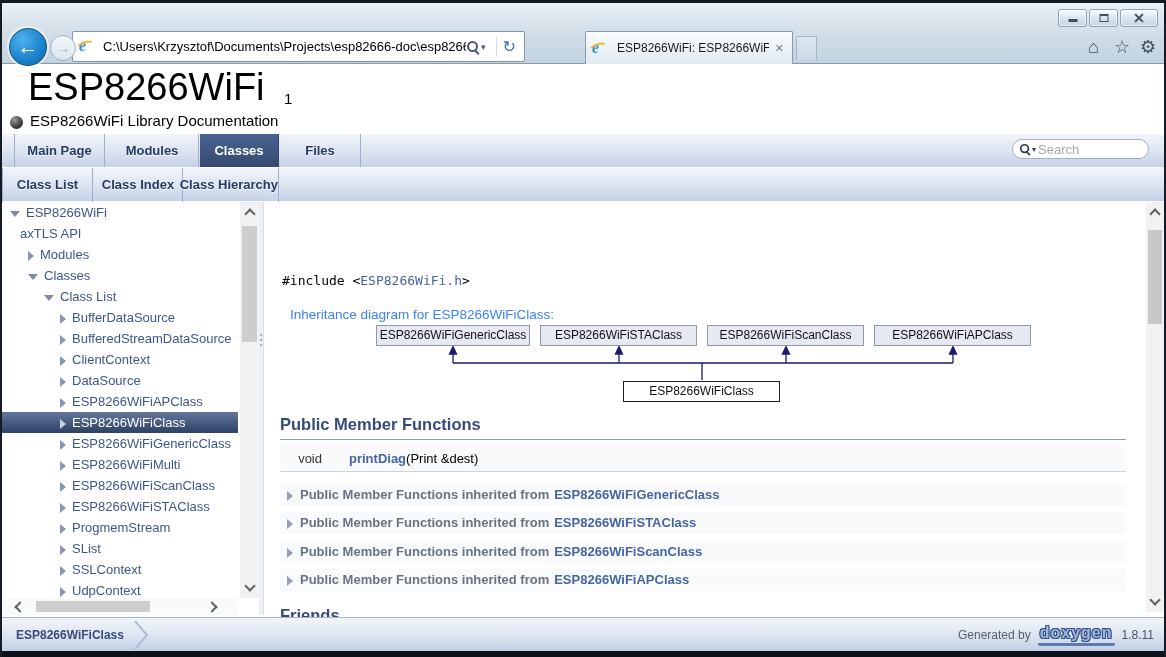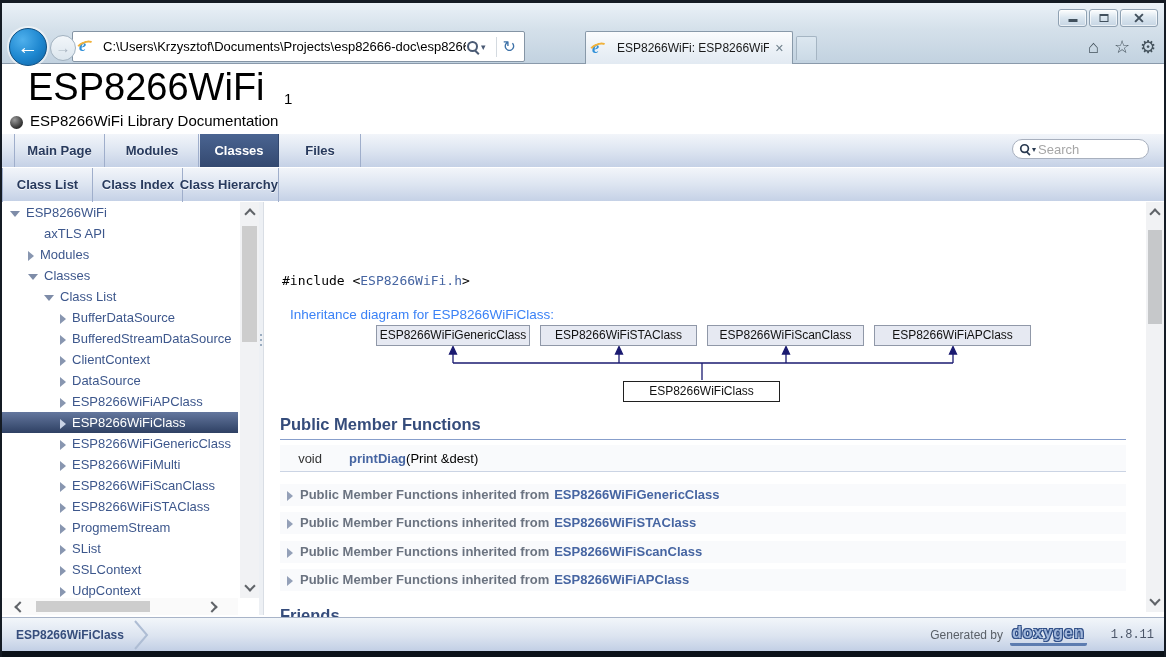--- a/index.html
+++ b/index.html
@@ -76,21 +76,21 @@
   .search-input::placeholder { color:#A6A6A6; }
 
   
   .sidebar { position:absolute; left:0; top:138px; width:236px; height:398px; background:#fff; overflow:hidden; }
   .tree-row { position:relative; height:21px; line-height:21px; font-size:13px; color:#3D578C; white-space:nowrap; cursor:pointer; }
   .tree-row.selected { background:linear-gradient(#64779E,#2E4063); color:#fff; }
   .tri { display:inline-block; width:0; height:0; vertical-align:middle; margin-right:6px; }
   .tri-down  { border-left:5px solid transparent; border-right:5px solid transparent; border-top:6px solid #7E8CA8; }
   .tri-right { border-top:5px solid transparent; border-bottom:5px solid transparent; border-left:6px solid #8896B0; }
   .selected .tri-right { border-left-color:#C9D3E6; }
-  .ind0 { padding-left:8px; } .ind1 { padding-left:26px; } .ind1n { padding-left:42px; }
+  .ind0 { padding-left:8px; } .ind1 { padding-left:26px; } .ind1n { padding-left:18px; }
   .ind2 { padding-left:42px; } .ind3 { padding-left:58px; }
 
   
   .sb-v { position:absolute; background:#F1F2F4; }
   .side-sb { left:238px; top:138px; width:19px; height:396px; }
   .main-sb { left:1144px; top:138px; width:18px; height:410px; }
   .sb-thumb { position:absolute; left:2px; right:2px; background:#CDCDCD; }
   .main-sb .sb-thumb { background:#C6C8CA; }
   .chev { position:absolute; left:50%; width:8px; height:8px; border-left:2px solid #5F6368; border-bottom:2px solid #5F6368; }
   .chev-up   { transform:translateX(-50%) rotate(135deg); top:8px; }
@@ -141,21 +141,21 @@
   .footer { position:absolute; left:2px; top:617px; width:1162px; height:34px; z-index:6;
             background:linear-gradient(#F2F6FA, #DCE4F0 55%, #C2CFE5); border-top:1px solid #A8B4C8;
             display:flex; align-items:center; }
   .navpath-item { margin-left:14px; font-size:12px; font-weight:bold; color:#364D7C; cursor:pointer; }
   .crumb-sep { margin-left:10px; }
   .footer-right { margin-left:auto; margin-right:10px; display:flex; align-items:center; }
   .genby { font-size:12px; color:#5A6068; margin-right:7px; }
   .doxylogo { font-size:16px; font-weight:bold; letter-spacing:1px; color:#A9BEDFF0; padding:0 2px 1px 2px; cursor:pointer;
               text-shadow:-1px -1px 0 #2F4E87, 1px -1px 0 #2F4E87, -1px 1px 0 #2F4E87, 1px 1px 0 #2F4E87;
               border-bottom:3px solid #5C7CB0; border-radius:2px; }
-  .doxyver { font-size:12px; color:#4A5568; margin-left:24px;font-family:Liberation Mono, monospace; }
+  .doxyver { font-size:12px; color:#4A5568; margin-left:7px; }
   .bottom-edge { position:absolute; left:0; top:651px; width:1166px; height:6px; background:#0C1219; }
   .edge-l { position:absolute; left:0; top:0; width:2px; height:657px; background:#141B24; }
   .edge-r { position:absolute; right:0; top:0; width:2px; height:657px; background:#141B24; }
   .edge-t { position:absolute; left:0; top:0; width:1166px; height:3px; background:#141B24; }
 </style>
 </head>
 <body>
 
 <div class="screen">
   <div class="edge-t"></div>

